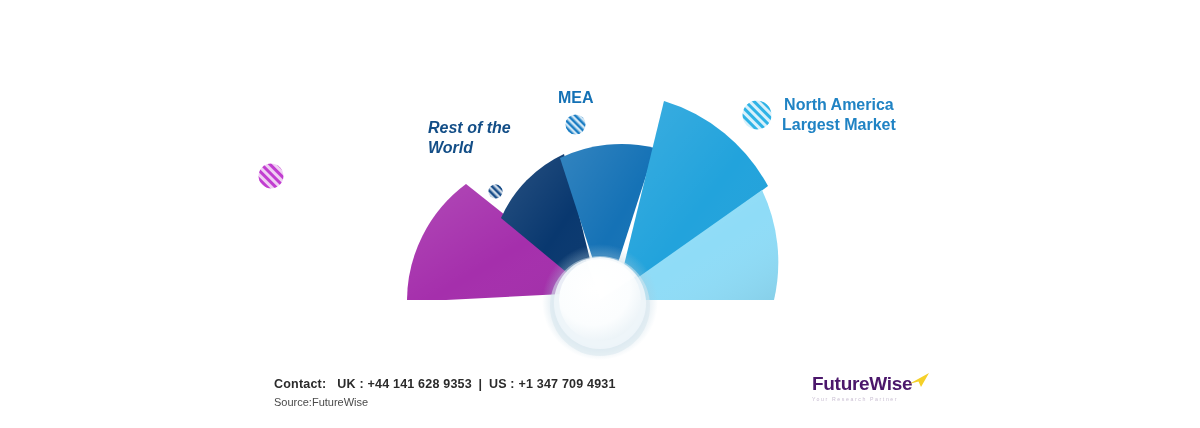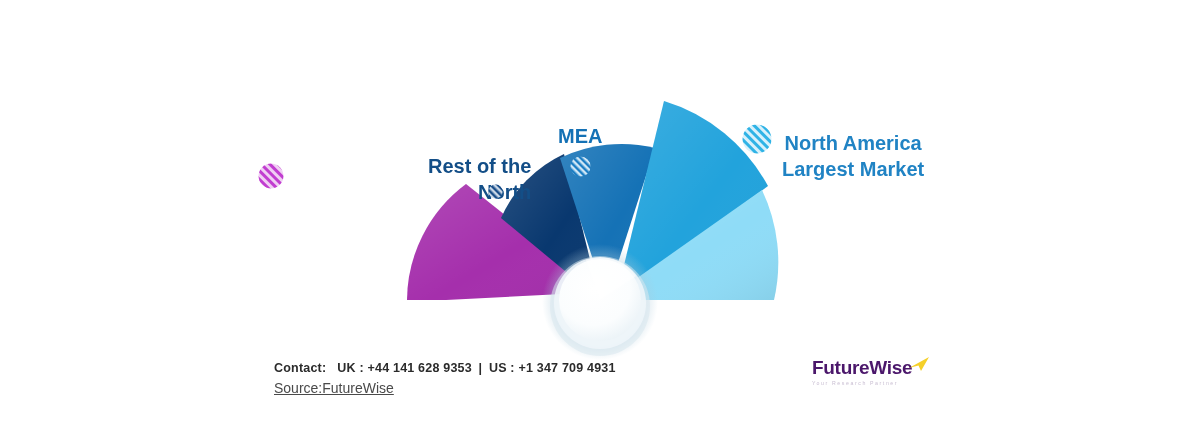--- a/index.html
+++ b/index.html
@@ -28,68 +28,66 @@
   
   .label-block {
     position: absolute;
     display: flex;
     align-items: center;
     gap: 10px;
     white-space: nowrap;
   }
   .label-text {
     font-weight: bold;
-    font-size: 20px;
+    font-size: 16px;
     line-height: 1.28;
-    margin-top: 36px;
   }
   .label-text .line { display: block; }
   .swatch {
     flex: 0 0 auto;
     border-radius: 50%;
     display: block;
   }
 
   
   #label-europe        { left: 258px; top: 163px; }
   #label-europe .label-text { text-align: right; }
   #label-row           { left: 428px; top: 118px; }
-  #label-row .label-text { text-align: right; }
+  #label-row .label-text { text-align: left; font-style: italic; }
   #label-mea           { left: 558px; top: 88px;  flex-direction: column; gap: 6px; }
   #label-na            { left: 742px; top: 95px; }
   #label-na .label-text { text-align: center; }
   #label-apac         { left: 782px; top: 262px; }
 
   
   #footer {
     position: absolute;
     left: 0;
-    bottom: 16px;
+    bottom: 0;
     width: 1112px;
     height: 60px;
   }
   #contact-line {
     position: absolute;
     left: 274px;
     top: 9px;
     font-size: 12.5px;
     font-weight: bold;
     color: #2b2b2b;
     letter-spacing: 0.2px;
     white-space: nowrap;
   }
   #contact-line .sep { font-weight: bold; padding: 0 3px; }
   #source-line {
     position: absolute;
     left: 274px;
     top: 28px;
-    font-size: 14px;
+    font-size: 11px;
     color: #4a4a4a;
     white-space: nowrap;
-    text-decoration: underline;
   }
   #logo {
     position: absolute;
     left: 812px;
     top: 6px;
     width: 120px;
     height: 34px;
   }
   #logo-wordmark {
     font-size: 19px;
@@ -202,21 +200,21 @@
 
   <div class="label-block" id="label-europe">
     <svg class="swatch" width="26" height="26" viewBox="0 0 26 26">
       <circle cx="13" cy="13" r="12.5" fill="url(#stripe-europe)"></circle>
     </svg>
   </div>
 
   <div class="label-block" id="label-row">
     <div class="label-text" style="color:#134E87">
       <span class="line">Rest of the</span>
-      <span class="line">North</span>
+      <span class="line">World</span>
     </div>
   </div>
   <svg class="swatch" style="position:absolute;left:488px;top:184px;" width="15" height="15" viewBox="0 0 15 15">
     <circle cx="7.5" cy="7.5" r="7.2" fill="url(#stripe-row)"></circle>
   </svg>
 
   <div class="label-block" id="label-mea">
     <div class="label-text" style="color:#1471B5; text-align:center">
       <span class="line">MEA</span>
     </div>

